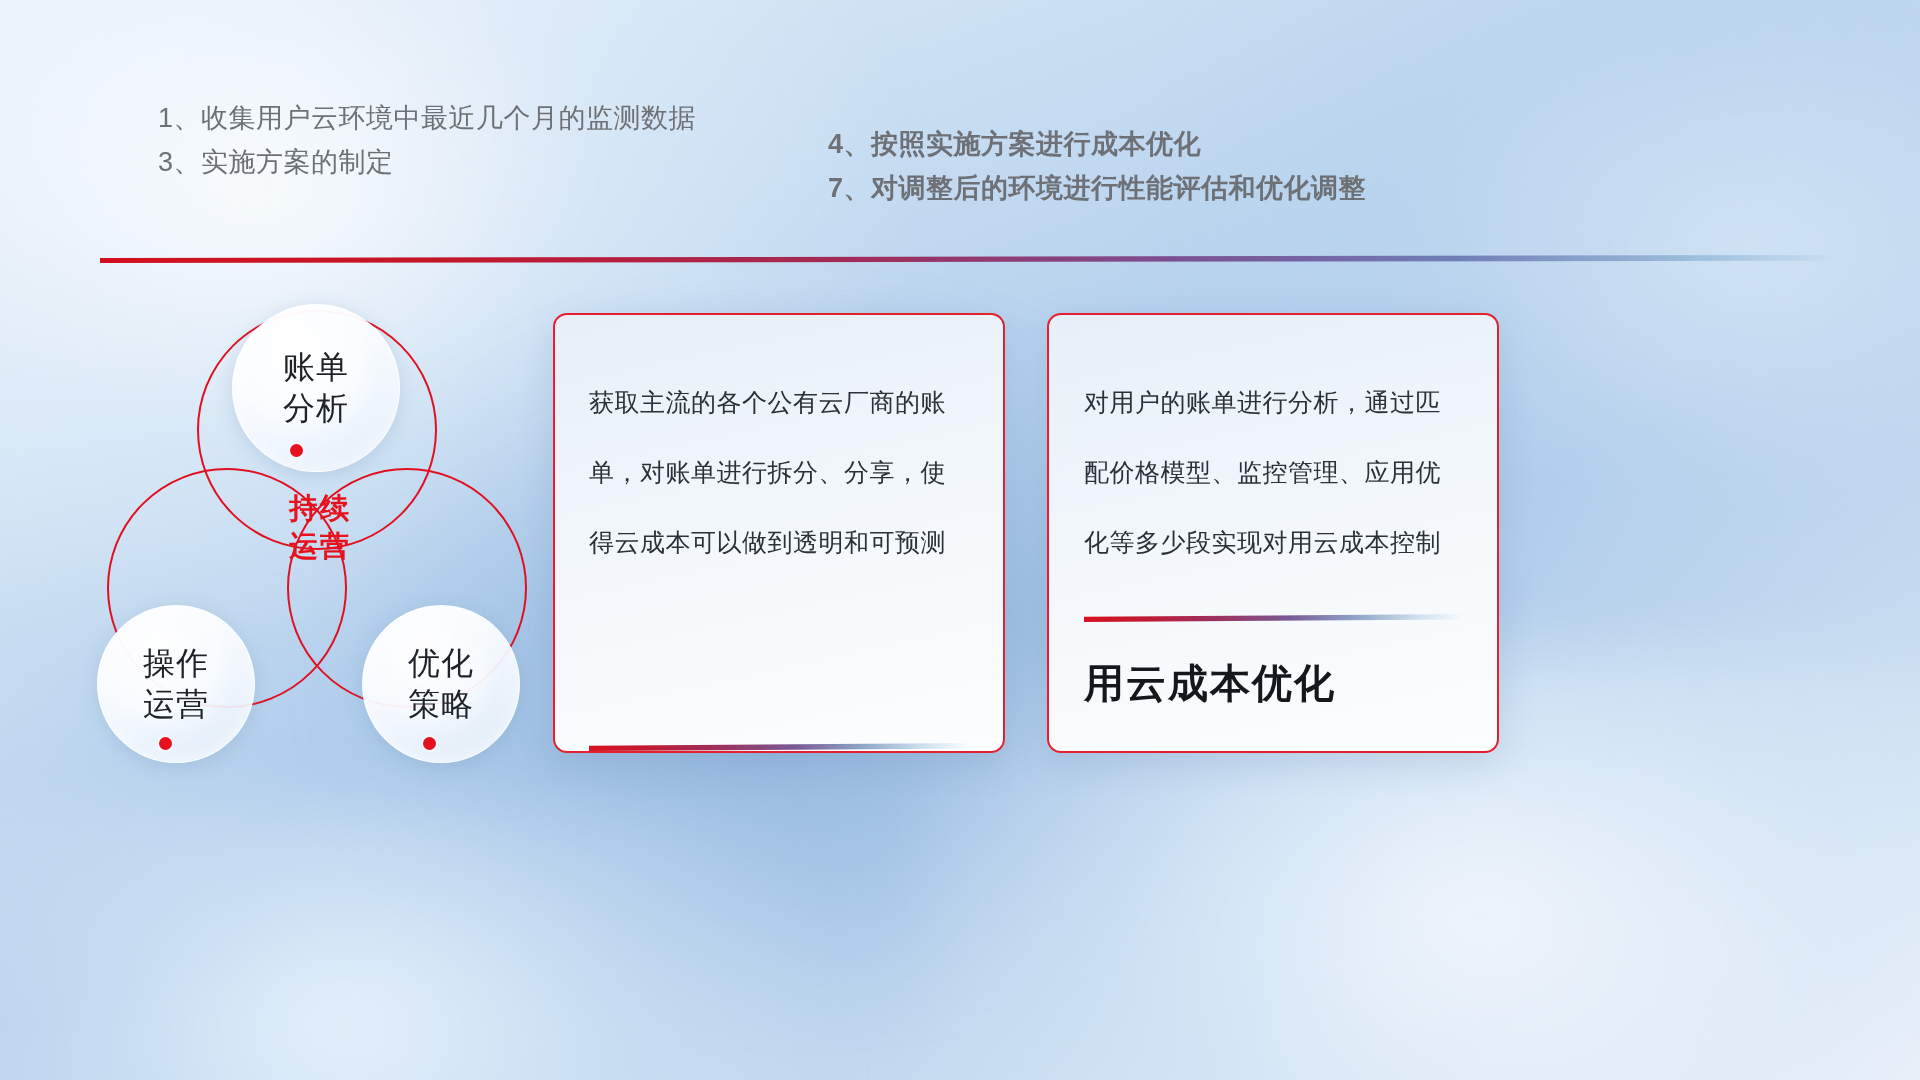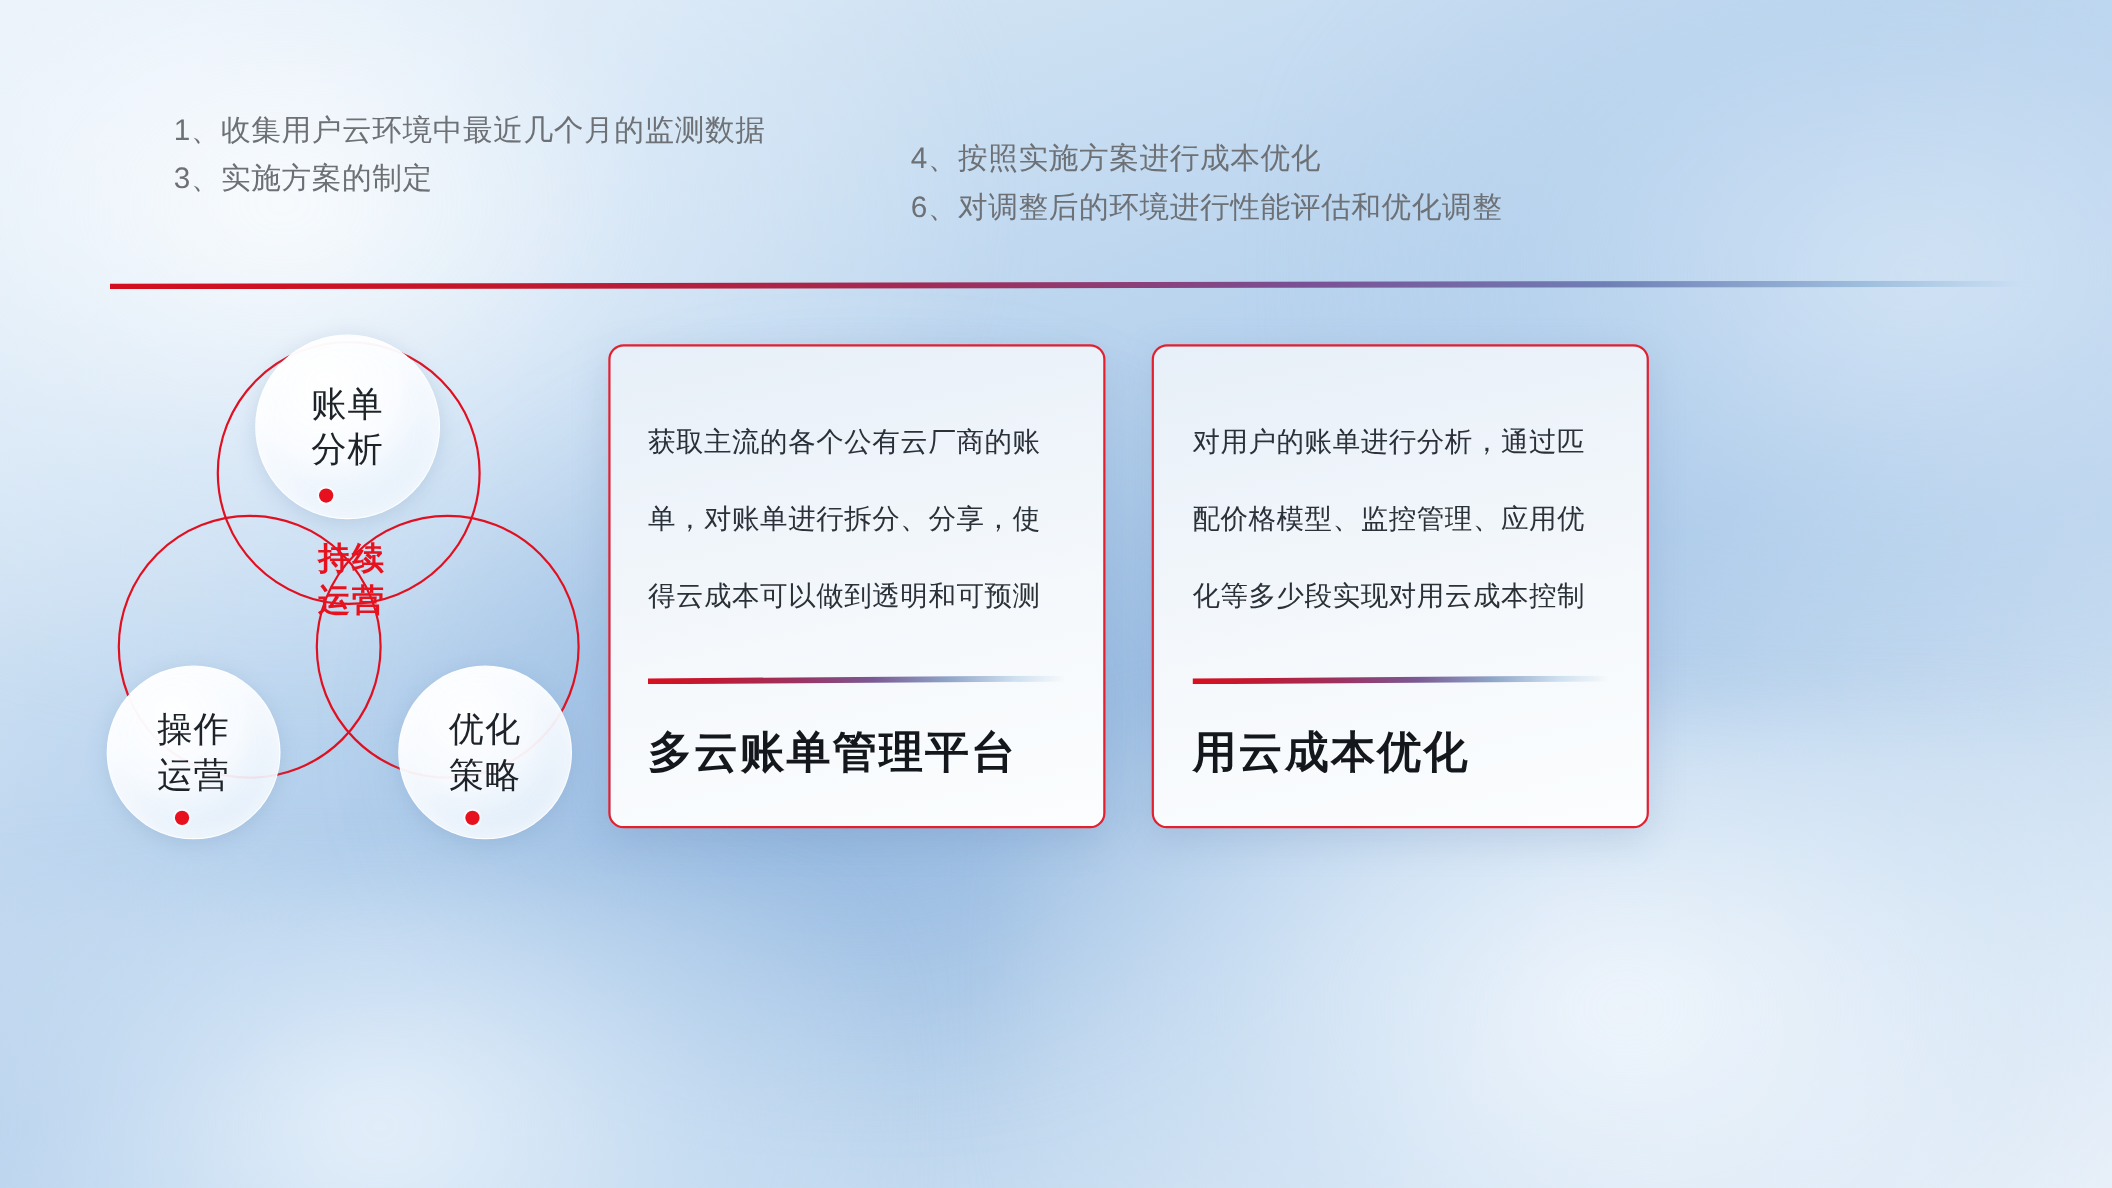--- a/index.html
+++ b/index.html
@@ -42,21 +42,21 @@
     background:radial-gradient(ellipse at 50% 40%, rgba(236,244,252,.9) 0%, rgba(212,230,246,.45) 45%, rgba(200,222,243,0) 80%);
     filter:blur(32px);
   }
   .bg-sheen{
     position:absolute; left:0; top:0; width:100%; height:100%;
     background:linear-gradient(115deg, rgba(255,255,255,.30) 0%, rgba(255,255,255,0) 28%, rgba(255,255,255,0) 70%, rgba(255,255,255,.22) 100%);
   }
 
   
   #list-left { position:absolute; left:158px; top:96px; }
-  #list-right{ position:absolute; left:828px; top:122px; }
+  #list-right{ position:absolute; left:828px; top:122px;font-weight:bold; }
   .list-item{
     color:#6d7176;
     font-size:27px;
     line-height:44px;
     white-space:nowrap;
     letter-spacing:.5px;
   }
 
   
   #top-divider{
@@ -137,21 +137,21 @@
   <div class="bg-sheen"></div>
 </div>
 
 <div id="list-left">
   <div class="list-item">1、收集用户云环境中最近几个月的监测数据</div>
   <div class="list-item">3、实施方案的制定</div>
 </div>
 
 <div id="list-right">
   <div class="list-item">4、按照实施方案进行成本优化</div>
-  <div class="list-item">6、对调整后的环境进行性能评估和优化调整</div>
+  <div class="list-item">7、对调整后的环境进行性能评估和优化调整</div>
 </div>
 
 <div id="top-divider"></div>
 
 <div id="venn">
 
   <div class="v-ring" style="left:112px; top:10px;  width:240px; height:240px;"></div>
   <div class="v-ring" style="left:22px;  top:168px; width:240px; height:240px;"></div>
   <div class="v-ring" style="left:202px; top:168px; width:240px; height:240px;"></div>
 
@@ -182,20 +182,19 @@
   </div>
 
   <div class="v-dot" style="left:205px; top:144px;"></div>
   <div class="v-dot" style="left:74px;  top:437px;"></div>
   <div class="v-dot" style="left:338px; top:437px;"></div>
 </div>
 
 <div class="card" id="card-1">
   <div class="card-body">获取主流的各个公有云厂商的账单，对账单进行拆分、分享，使得云成本可以做到透明和可预测</div>
   <div class="card-divider"></div>
-  <div class="card-title">多云账单管理平台</div>
 </div>
 
 <div class="card" id="card-2">
   <div class="card-body">对用户的账单进行分析，通过匹配价格模型、监控管理、应用优化等多少段实现对用云成本控制</div>
   <div class="card-divider"></div>
   <div class="card-title">用云成本优化</div>
 </div>
 
 </body></html>

